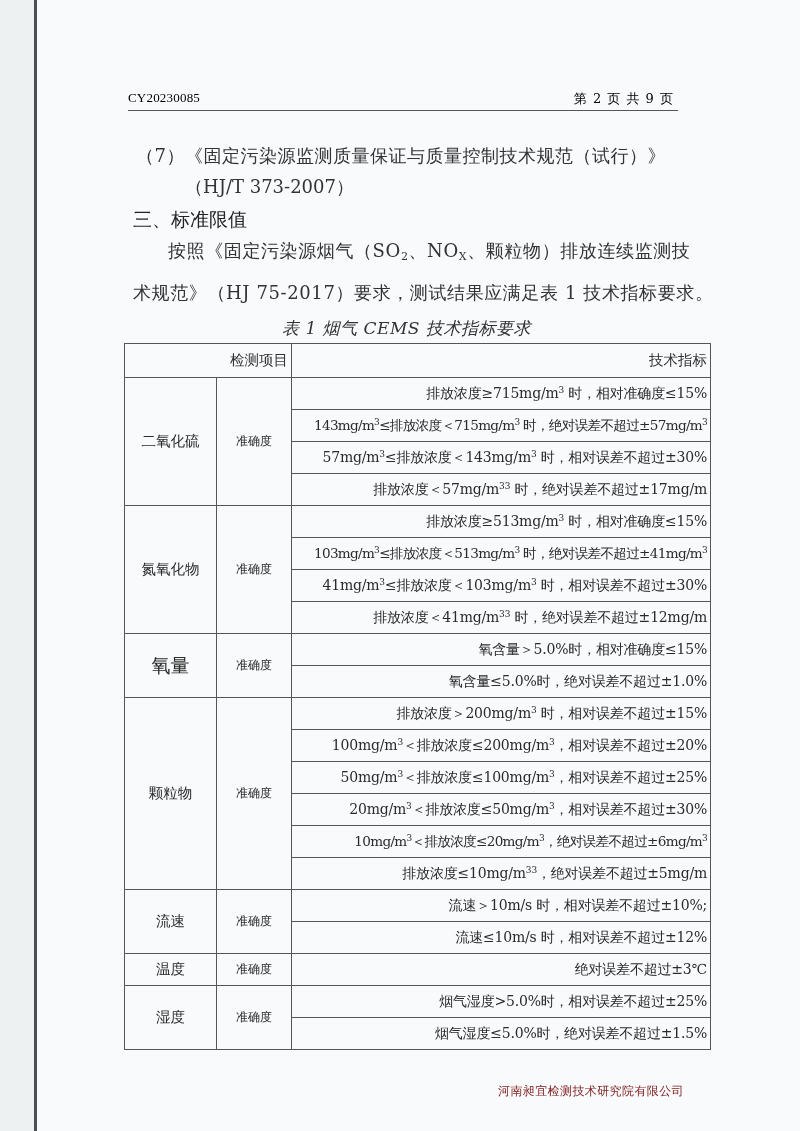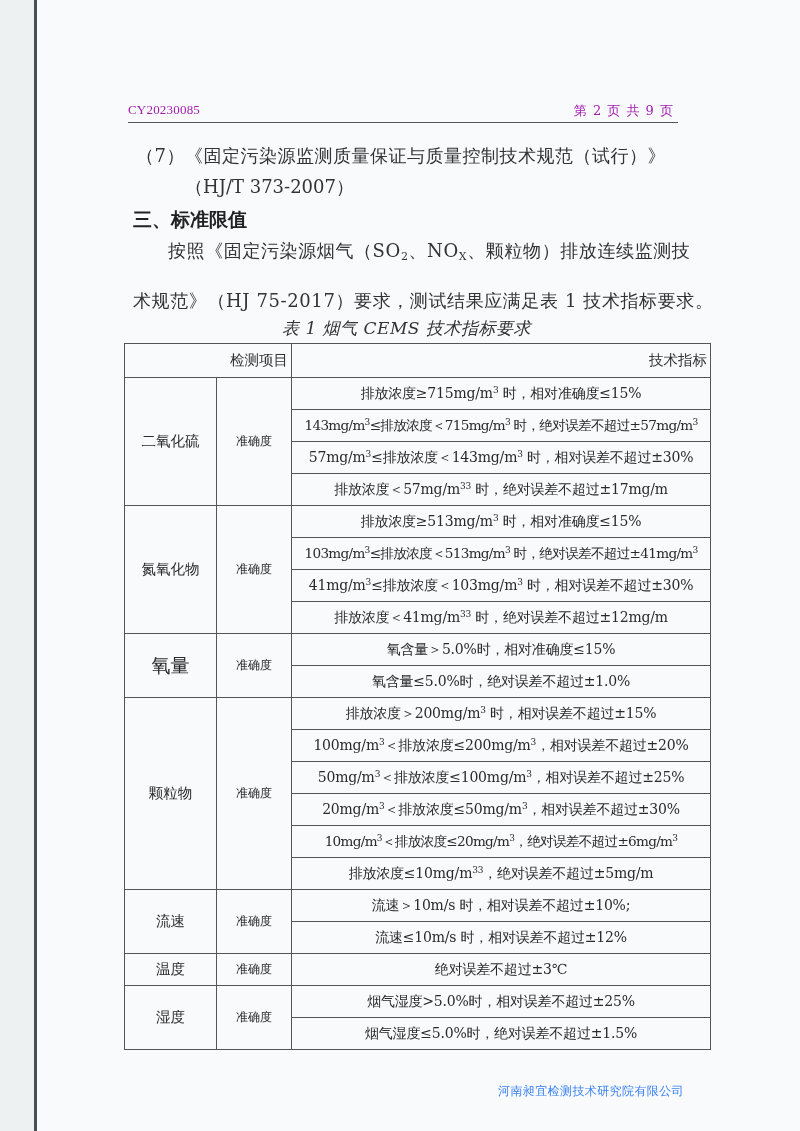--- a/index.html
+++ b/index.html
@@ -8,57 +8,57 @@
     background:#f8fafb;
     font-family:"DejaVu Serif","Liberation Serif",serif;
     color:#2a2a2a;
   }
   .scan-edge {
     position:absolute; left:0; top:0; width:34px; height:1131px;
     background:#eef1f2;
     border-right:3px solid #4a4f55;
   }
   .header {
-    position:absolute; left:128px; top:100px; width:550px; height:22px;
+    position:absolute; left:128px; top:88px; width:550px; height:22px;
     border-bottom:1px solid #555;
-    font-size:13px; color:#a21caf;
+    font-size:13px; color:#000000;
   }
   .header .docno { position:absolute; left:0; top:2px; font-family:"Liberation Serif",serif; letter-spacing:0.2px; }
   .header .pageinfo { position:absolute; right:4px; top:2px; letter-spacing:1px; }
   .p { position:absolute; font-size:18px; color:#333; white-space:nowrap; }
   .ref7 { left:136px; top:144px; letter-spacing:0.5px; }
   .ref7b { left:185px; top:175px; }
-  .sec3 { left:133px; top:207px; font-weight:bold; font-size:19px; color:#222; }
+  .sec3 { left:133px; top:207px; font-weight:normal; font-size:19px; color:#222; }
   .para1 { left:168px; top:239px; letter-spacing:0.6px; }
-  .para2 { left:133px; top:281px; letter-spacing:0.6px;margin-top:8px; }
+  .para2 { left:133px; top:281px; letter-spacing:0.6px; }
   .caption { left:282px; top:317px; font-size:17px; letter-spacing:0.5px;font-style:italic; }
   .para1 sub { font-size:11px; vertical-align:-3px; line-height:0; }
 
   table.cems {
     position:absolute; left:124px; top:343px; width:587px;
     border-collapse:collapse;
     font-size:14px; color:#2a2a2a;
   }
   table.cems td, table.cems th {
     border:1.3px solid #555;
     padding:0 3px;
     height:31px;
     font-weight:normal;
     white-space:nowrap;
   }
   table.cems th { height:33px; text-align:right; font-size:14.5px; color:#333; }
   td.c-item { width:85px; text-align:center; font-size:14.5px; }
   td.c-item.big { font-size:19px; }
   td.c-type { width:68px; text-align:center; font-size:12px; }
-  td.c-spec { text-align:center; letter-spacing:-0.2px;margin-left:36px; }
+  td.c-spec { text-align:right; letter-spacing:-0.2px;margin-left:36px; }
   td.c-spec.tight { letter-spacing:-0.7px; font-size:13.6px; }
   td.c-spec sup { font-size:9px; vertical-align:5px; line-height:0; }
   tr.pm td { height:31px; }
   .footer {
-    position:absolute; left:498px; top:1083px; font-size:12px; color:#3b82f6;
+    position:absolute; left:498px; top:1083px; font-size:12px; color:#7f1d1d;
     font-family:Liberation Serif, serif; letter-spacing:0.4px;
   }
 </style>
 </head>
 <body>
 
 <div class="scan-edge"></div>
 
 <div class="header">
   <span class="docno">CY20230085</span>

